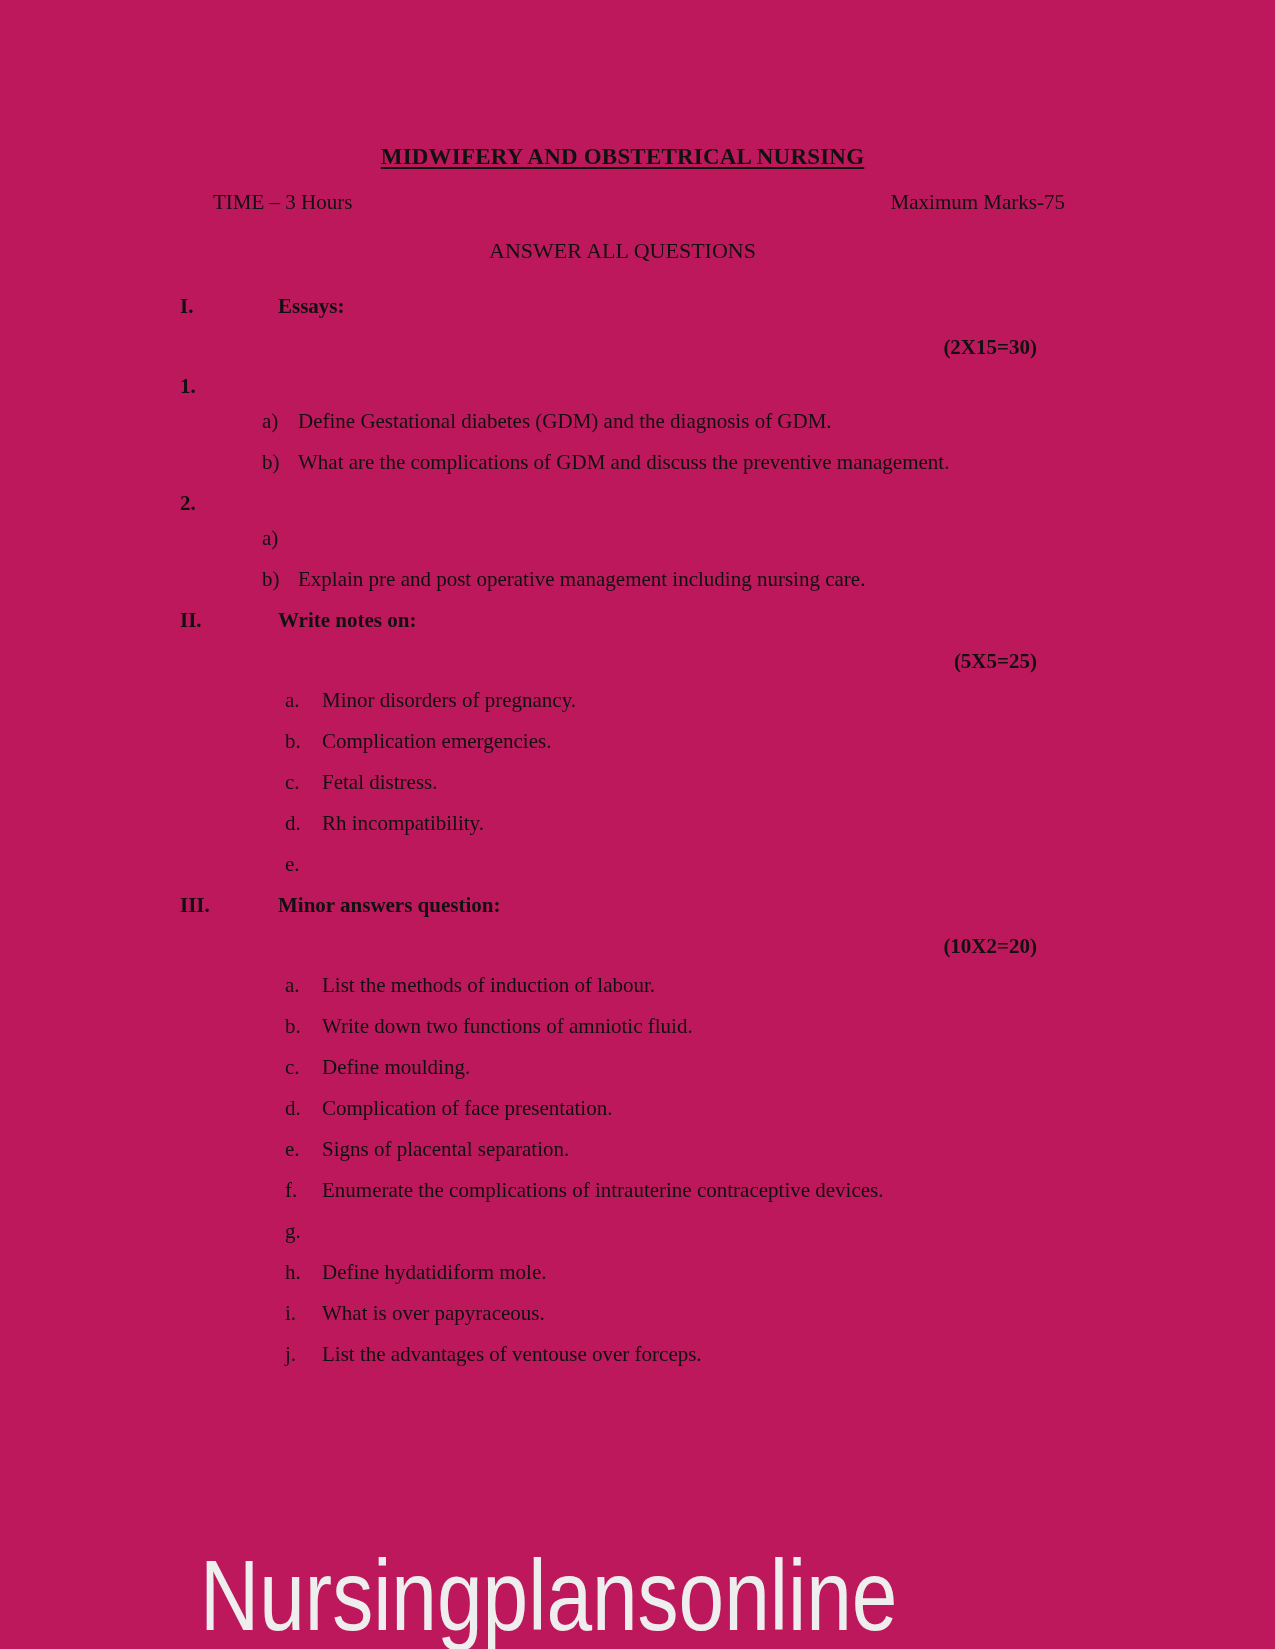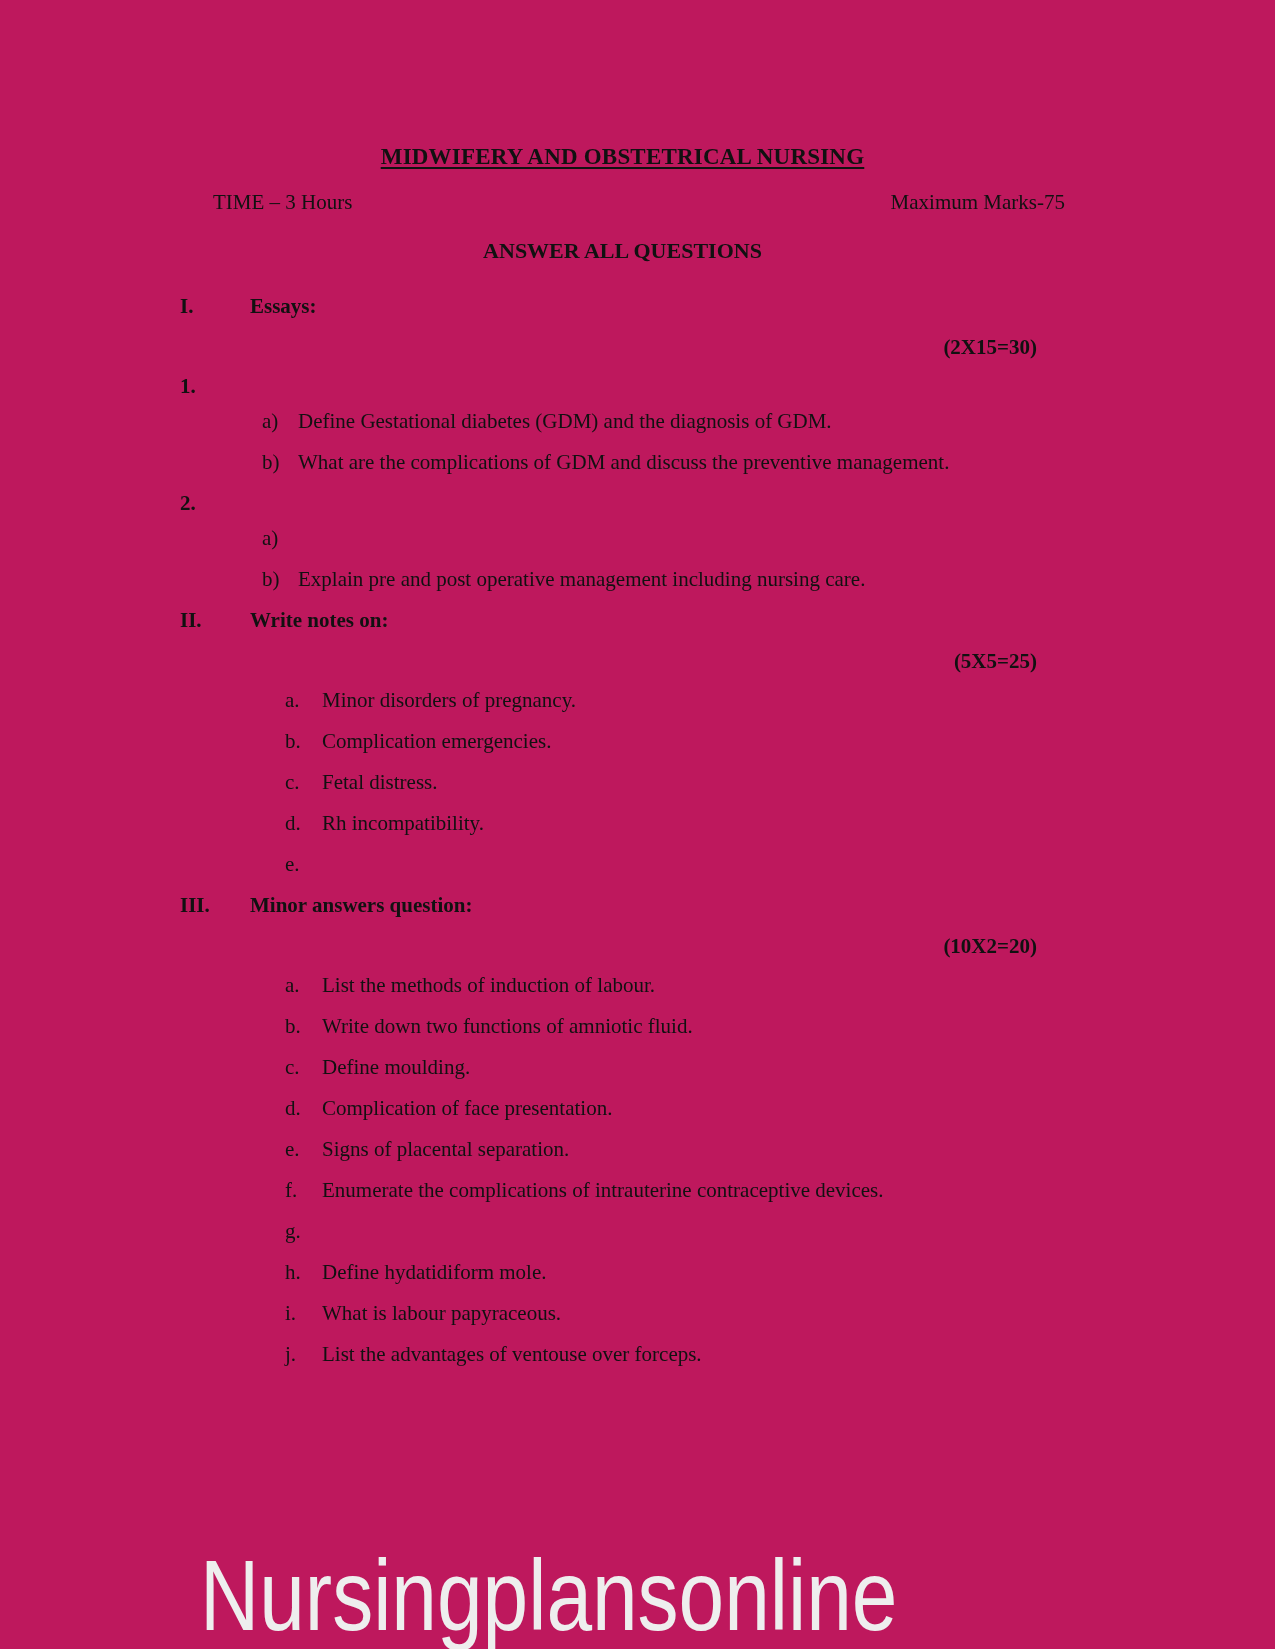--- a/index.html
+++ b/index.html
@@ -37,33 +37,33 @@
     justify-content: space-between;
     margin-top: 19px;
     font-size: 21px;
     line-height: 25px;
     padding-left: 33px;
   }
   .instruction {
     margin-top: 23px;
     text-align: center;
     font-size: 22px;
-    font-weight: bold;
+    font-weight: normal;
     line-height: 25px;
   }
   .section-heading {
     display: flex;
     font-size: 21px;
     font-weight: bold;
     line-height: 25px;
     margin-bottom: 14px;
   }
   .section-heading.first { margin-top: 31px; }
   .section-heading .numeral { width: 70px; }
-  .section-heading .heading { flex: 1; }
+  .section-heading .heading { flex: 1; margin-left: 28px; }
   .section-heading .sec-marks { padding-right: 28px; margin-top: 41px; }
   .group-label {
     font-size: 21px;
     font-weight: bold;
     line-height: 25px;
     margin-bottom: 10px;
   }
   .item {
     display: flex;
     font-size: 21px;
@@ -191,21 +191,21 @@
     </div>
     <div class="item lvl2">
       <span class="marker">g.</span>
     </div>
     <div class="item lvl2">
       <span class="marker">h.</span>
       <span class="text">Define hydatidiform mole.</span>
     </div>
     <div class="item lvl2">
       <span class="marker">i.</span>
-      <span class="text">What is labour papyraceous.</span>
+      <span class="text">What is over papyraceous.</span>
     </div>
     <div class="item lvl2">
       <span class="marker">j.</span>
       <span class="text">List the advantages of ventouse over forceps.</span>
     </div>
 
   </div>
 </div>
 
 </body></html>

